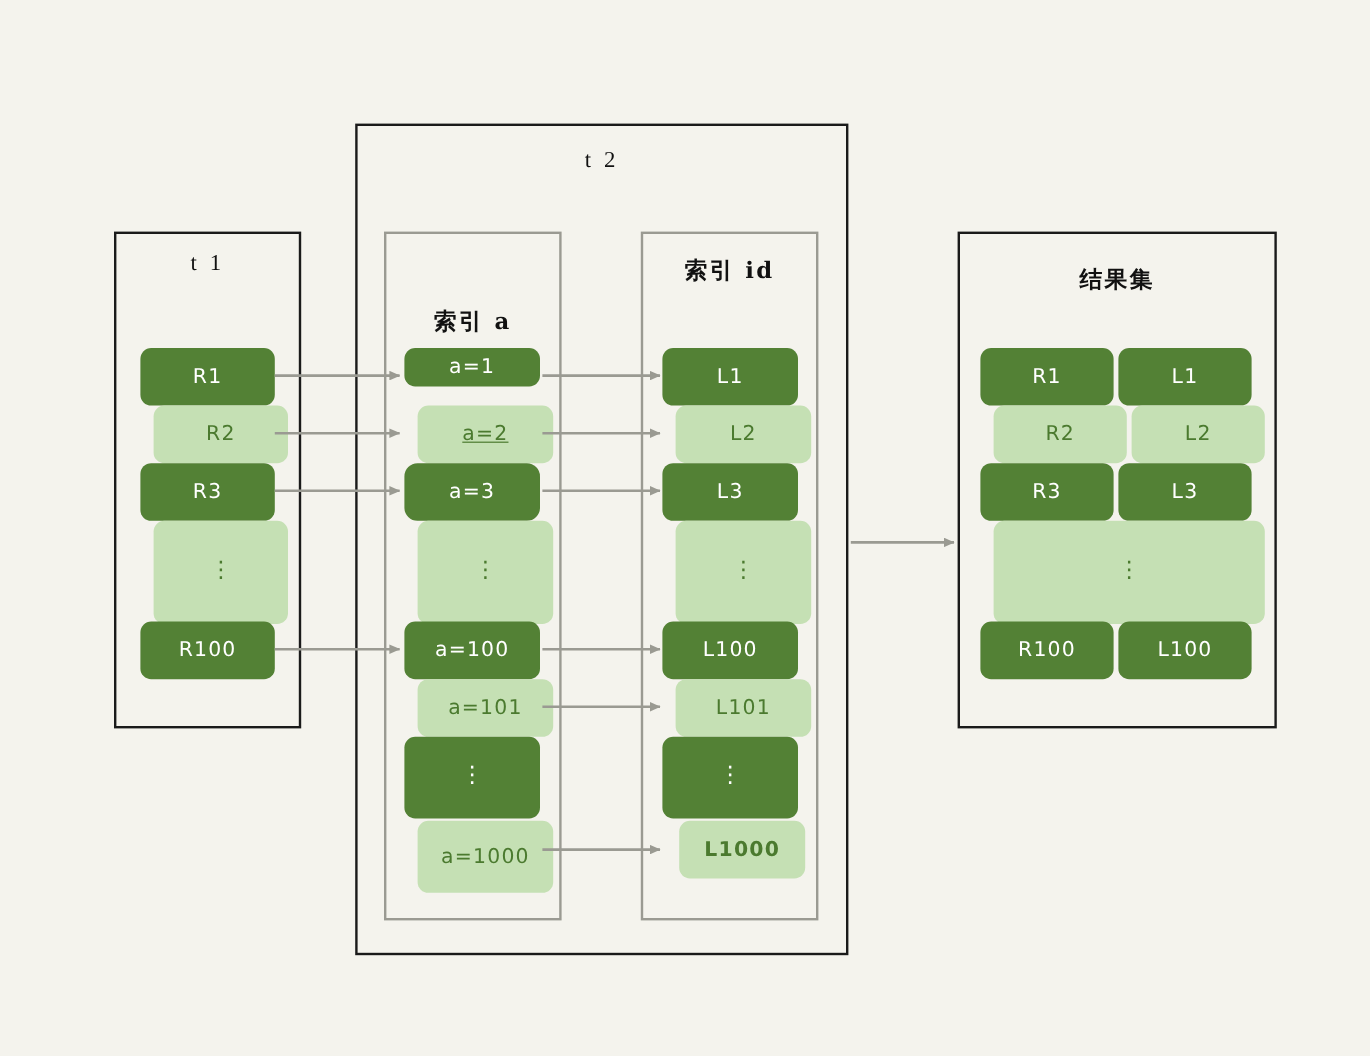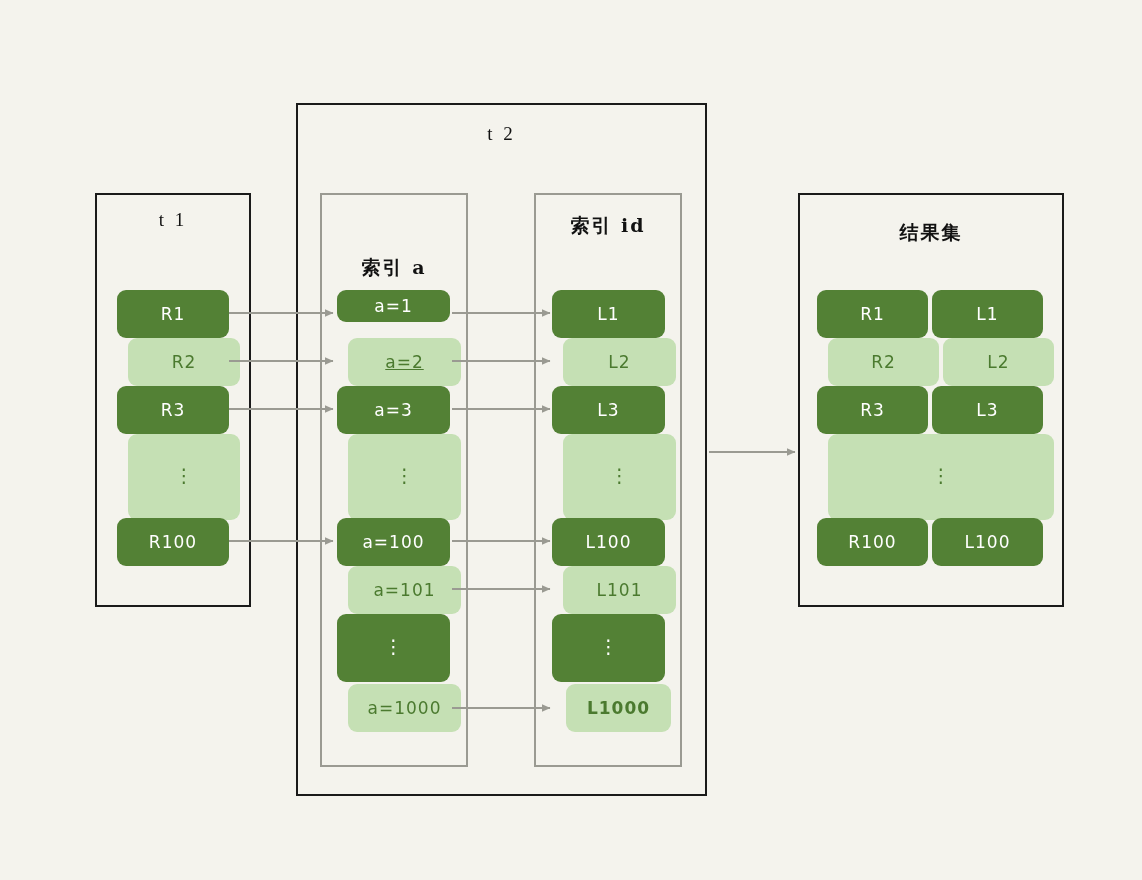--- a/index.html
+++ b/index.html
@@ -117,30 +117,30 @@
   <div id="cell-layer">
       <div class="cell dark" style="left: 117px; top: 290px; width: 112px; height: 48px;">R1</div>
       <div class="cell light" style="left: 117px; top: 338px; width: 112px; height: 48px;">R2</div>
       <div class="cell dark" style="left: 117px; top: 386px; width: 112px; height: 48px;">R3</div>
       <div class="cell light dots" style="left: 117px; top: 434px; width: 112px; height: 86px;">
         <span class="dots-glyph">⋮</span>
       </div>
       <div class="cell dark" style="left: 117px; top: 518px; width: 112px; height: 48px;">R100</div>
       <div class="cell dark" style="left: 337px; top: 290px; width: 113px; height: 32px;">a=1</div>
       <div class="cell light" style="left: 337px; top: 338px; width: 113px; height: 48px; text-decoration: underline;">a=2</div>
-      <div class="cell dark" style="left: 337px; top: 386px; width: 113px; height: 48px;">a=3</div>
+      <div class="cell dark" style="left: 337px; top: 386px; width: 113px; height: 48px; border-radius: 11px;">a=3</div>
       <div class="cell light dots" style="left: 337px; top: 434px; width: 113px; height: 86px;">
         <span class="dots-glyph">⋮</span>
       </div>
       <div class="cell dark" style="left: 337px; top: 518px; width: 113px; height: 48px;">a=100</div>
       <div class="cell light" style="left: 337px; top: 566px; width: 113px; height: 48px;">a=101</div>
       <div class="cell dark dots" style="left: 337px; top: 614px; width: 113px; height: 68px;">
         <span class="dots-glyph">⋮</span>
       </div>
-      <div class="cell light" style="left: 337px; top: 684px; width: 113px; height: 48px;">a=1000</div>
+      <div class="cell light" style="left: 337px; top: 684px; width: 113px; height: 60px;">a=1000</div>
       <div class="cell dark" style="left: 552px; top: 290px; width: 113px; height: 48px;">L1</div>
       <div class="cell light" style="left: 552px; top: 338px; width: 113px; height: 48px;">L2</div>
       <div class="cell dark" style="left: 552px; top: 386px; width: 113px; height: 48px;">L3</div>
       <div class="cell light dots" style="left: 552px; top: 434px; width: 113px; height: 86px;">
         <span class="dots-glyph">⋮</span>
       </div>
       <div class="cell dark" style="left: 552px; top: 518px; width: 113px; height: 48px;">L100</div>
       <div class="cell light" style="left: 552px; top: 566px; width: 113px; height: 48px;">L101</div>
       <div class="cell dark dots" style="left: 552px; top: 614px; width: 113px; height: 68px;">
         <span class="dots-glyph">⋮</span>

